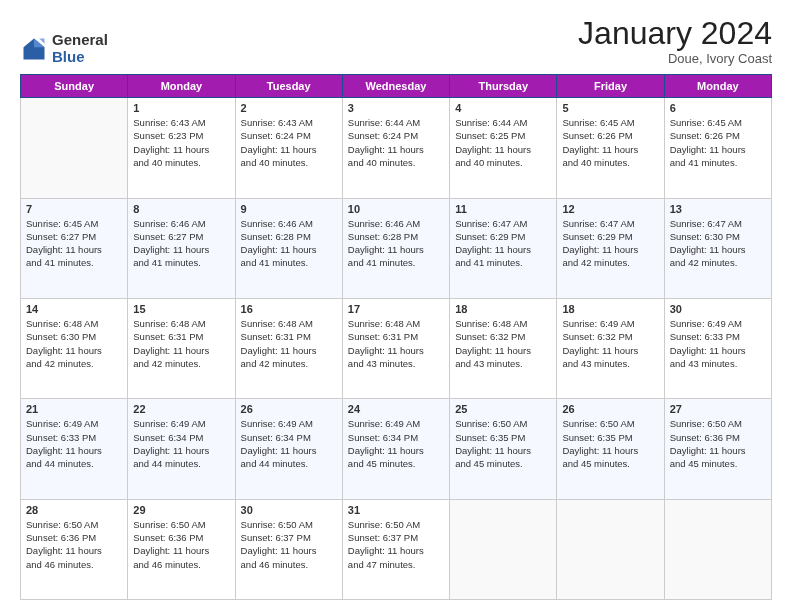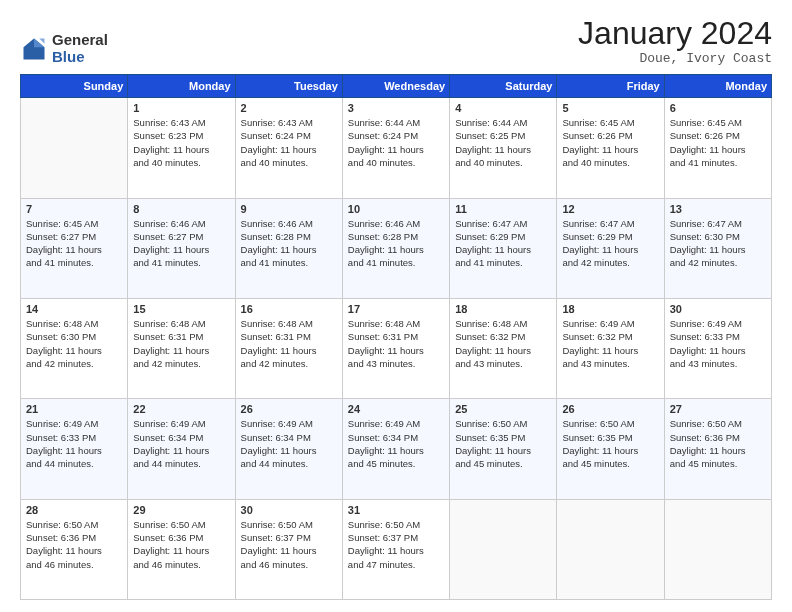--- a/index.html
+++ b/index.html
@@ -54,37 +54,36 @@
     }
     .month-title {
       font-size: 32px;
       font-weight: normal;
       color: #222;
       line-height: 1.1;
     }
     .location {
       font-size: 13px;
       color: #555;
-      font-family: Liberation Mono, monospace;
     }
     .calendar {
       flex: 1;
       border: 1px solid #ccc;
       border-collapse: collapse;
       width: 100%;
       table-layout: fixed;
     }
     .calendar th {
-      background-color: #1d4ed8;
+      background-color: #a21caf;
       color: #fff;
       font-size: 11px;
       font-weight: bold;
       padding: 5px 4px;
       border: 1px solid #1e4d8c;
-      text-align: right;
+      text-align: center;
     }
     .calendar td {
       vertical-align: top;
       border: 1px solid #ccc;
       padding: 4px 5px;
       font-size: 9.5px;
       color: #333;
       height: 84px;
     }
     .calendar td.empty {
@@ -131,21 +130,21 @@
     </div>
   </div>
 
   <table class="calendar">
     <thead>
       <tr>
         <th>Sunday</th>
         <th>Monday</th>
         <th>Tuesday</th>
         <th>Wednesday</th>
-        <th>Saturday</th>
+        <th>Thursday</th>
         <th>Friday</th>
         <th>Monday</th>
       </tr>
     </thead>
     <tbody id="calendar-body">
     <tr>
           <td class="empty"></td>
           <td>
             <span class="day-number">1</span>
             <div class="day-info" style="white-space: pre-line;">Sunrise: 6:43 AM

